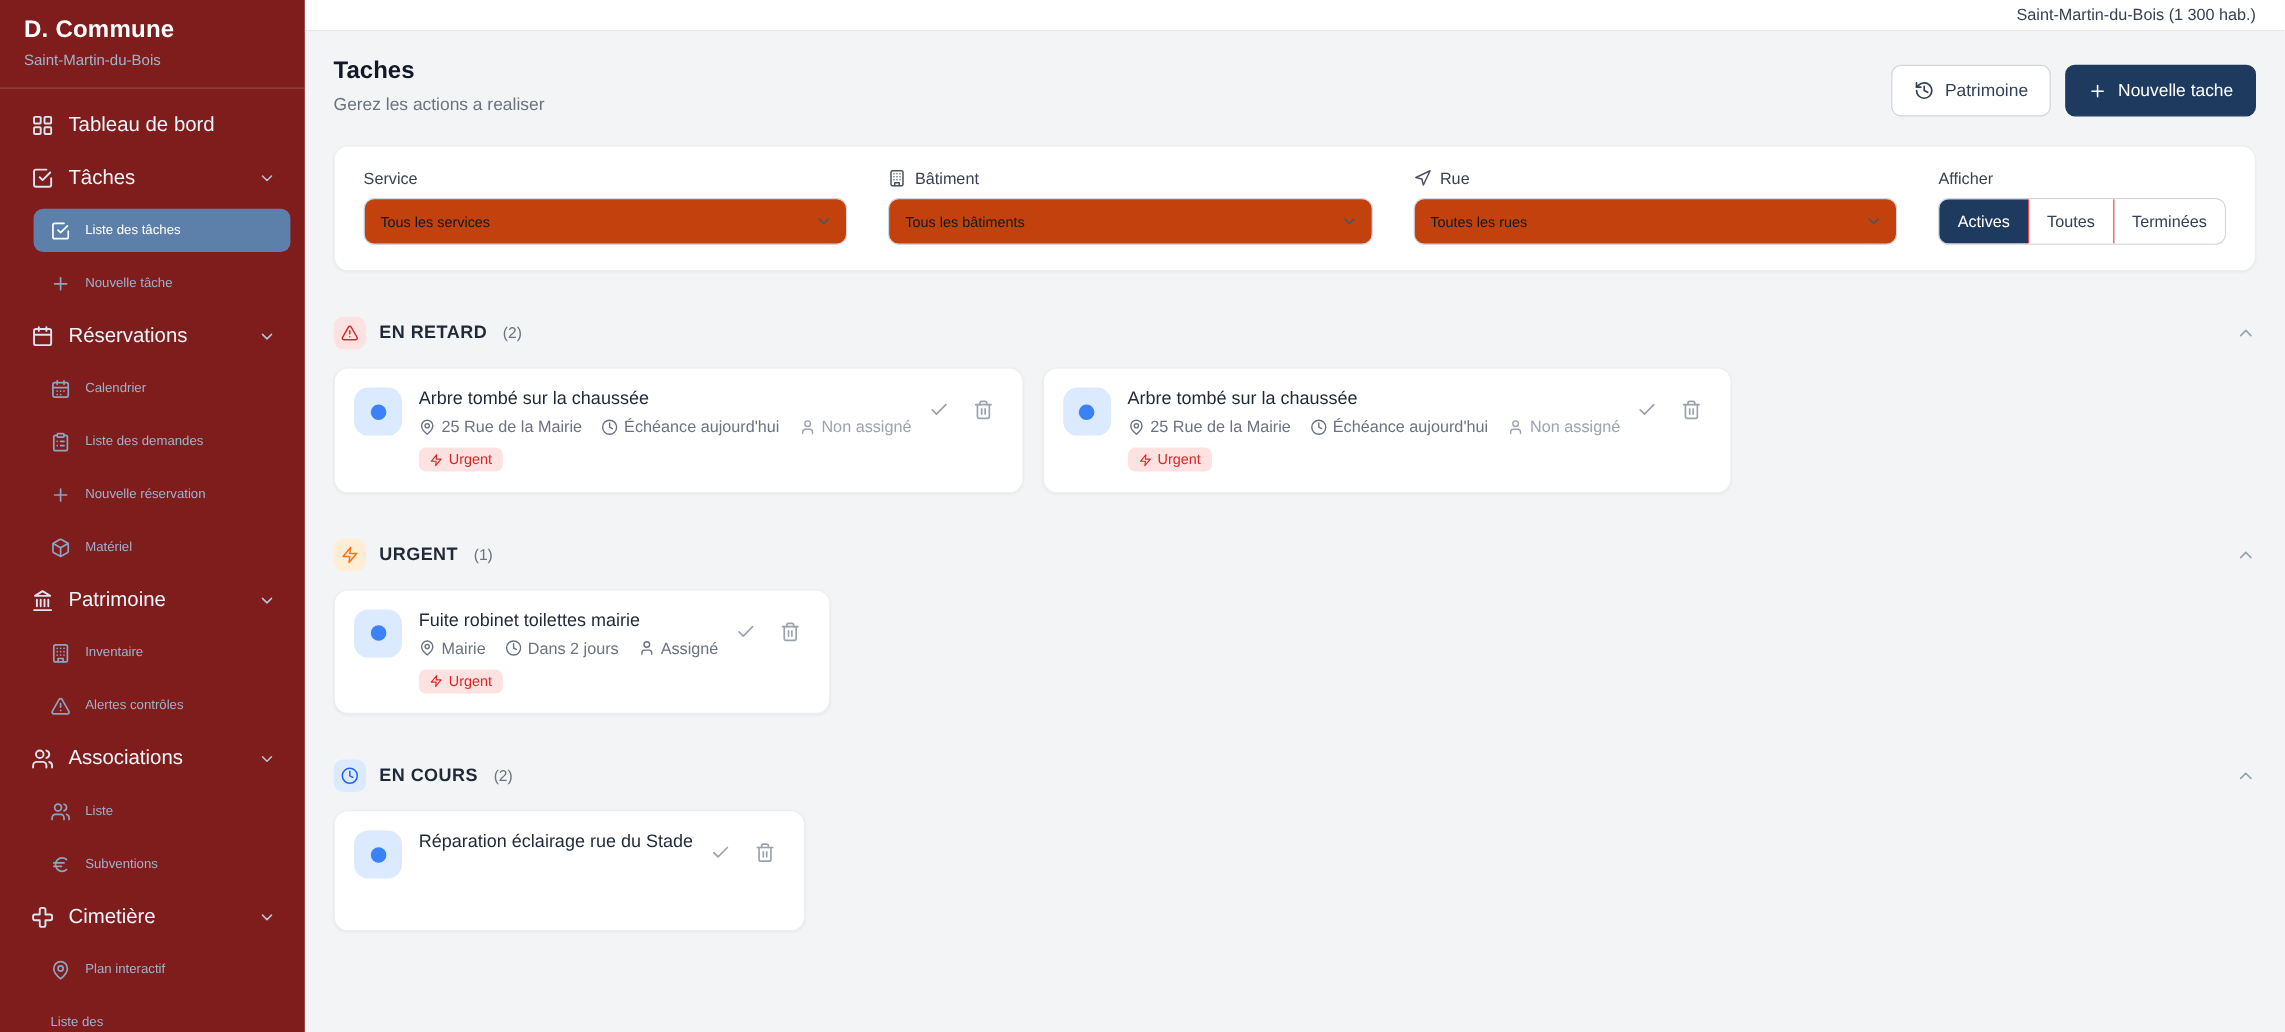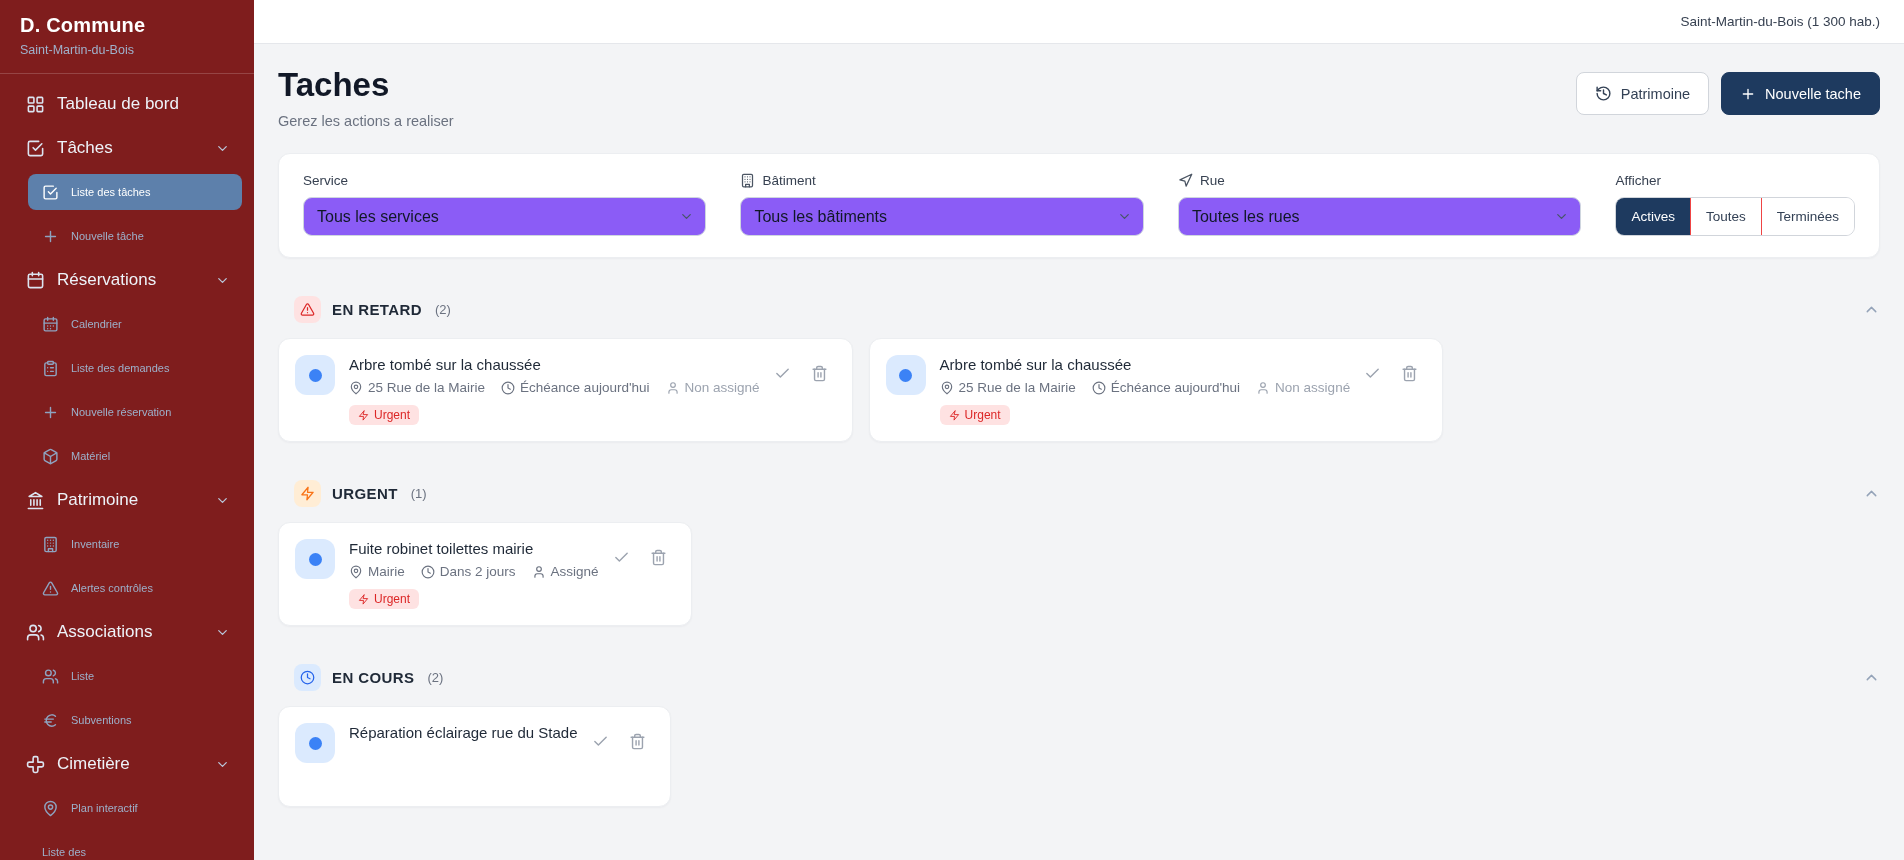--- a/index.html
+++ b/index.html
@@ -33,28 +33,28 @@
   .nav-item .nav-icon { width:19px; height:19px; color:#dbe4f0; }
   .nav-item.sub { margin-left:28px; font-size:11px; color:#9db1cb; }
   .nav-item.sub .nav-icon { width:17px; height:17px; color:#8ea3c0; }
   .nav-item.active { background:#5d80ab; color:#ffffff; }
   .nav-item.active .nav-icon { color:#ffffff; }
   .nav-chevron { margin-left:auto; width:15px; height:15px; color:#b9c6da; }
 
   
   .main { flex:1; display:flex; flex-direction:column; overflow:hidden; }
   .topbar {
-    height:44px; flex:none; background:#ffffff; border-bottom:1px solid #e5e7eb;
+    height:26px; flex:none; background:#ffffff; border-bottom:1px solid #e5e7eb;
     display:flex; align-items:center; justify-content:flex-end; padding:0 24px;
     font-size:13.5px; color:#374151;
   }
   .content { flex:1; padding:22px 24px 0; overflow:hidden; }
 
   .page-head { display:flex; align-items:flex-start; justify-content:space-between; }
-  .page-title { font-size:33px; font-weight:bold; color:#111827; }
+  .page-title { font-size:20px; font-weight:bold; color:#111827; }
   .page-sub { font-size:14.5px; color:#6b7280; margin-top:9px; }
   .head-actions { display:flex; gap:12px; margin-top:6px; }
   .btn { display:inline-flex; align-items:center; gap:9px; height:43px; padding:0 18px;
          border-radius:8px; font-size:14.5px; cursor:pointer; font-family:inherit; }
   .btn-outline { background:#ffffff; border:1px solid #d1d5db; color:#334155; }
   .btn-outline .ic { width:17px; height:17px; color:#334155; }
   .btn-primary { background:#1e3a5f; border:1px solid #1e3a5f; color:#ffffff; font-weight:500; }
   .btn-primary .ic { width:16px; height:16px; }
 
   
@@ -63,33 +63,33 @@
     box-shadow:0 1px 2px rgba(16,24,40,.04);
     padding:19px 24px 21px; display:flex; gap:34px; align-items:flex-start;
   }
   .filter-col { flex:1 1 0; min-width:0; }
   .filter-col.fixed { flex:0 0 auto; }
   .filter-label { display:flex; align-items:center; gap:7px; font-size:13.5px; color:#374151; margin-bottom:9px; }
   .filter-label .ic { width:15px; height:15px; color:#4b5563; }
   .select-wrap { position:relative; }
   .select-wrap select {
     width:100%; height:39px; appearance:none; -webkit-appearance:none;
-    border:1px solid #cfd6df; border-radius:9px; background:#8b5cf6;
-    padding:0 34px 0 13px; font-size:16px; color:#111827; font-family:inherit; cursor:pointer;
+    border:1px solid #cfd6df; border-radius:9px; background:#c2410c;
+    padding:0 34px 0 13px; font-size:12px; color:#111827; font-family:inherit; cursor:pointer;
   }
   .select-chevron { position:absolute; right:12px; top:12px; width:15px; height:15px; color:#475569; pointer-events:none; }
   .toggle-group { display:inline-flex; border:1px solid #d1d5db; border-radius:9px; overflow:hidden; background:#ffffff; height:39px; }
   .toggle-btn { padding:0 15px; font-size:13.5px; color:#334155; background:#ffffff;
                 border:none; border-left:1px solid #ef4444; cursor:pointer; font-family:inherit; }
   .toggle-btn:first-child { border-left:none; }
   .toggle-btn.selected { background:#1e3a5f; color:#ffffff; font-weight:500; }
 
   
   .section { margin-top:38px; }
-  .section-head { display:flex; align-items:center; gap:11px;margin-left:16px; }
+  .section-head { display:flex; align-items:center; gap:11px; }
   .section-icon { width:27px; height:27px; border-radius:8px; display:flex; align-items:center; justify-content:center; }
   .section-icon .ic { width:15px; height:15px; }
   .section-title { font-size:15px; font-weight:bold; color:#1f2937; letter-spacing:.4px; }
   .section-count { font-size:13px; color:#6b7280; margin-left:2px; }
   .section-collapse { margin-left:auto; width:17px; height:17px; color:#94a3b8; cursor:pointer; }
   .task-list { margin-top:15px; display:flex; flex-direction:row; gap:16px; }
   .task-card {
     background:#ffffff; border:1px solid #eceef1; border-radius:12px;
     box-shadow:0 1px 2px rgba(16,24,40,.04);
     padding:16px 24px 16px 16px; display:flex; align-items:flex-start; gap:14px; min-height:101px;

